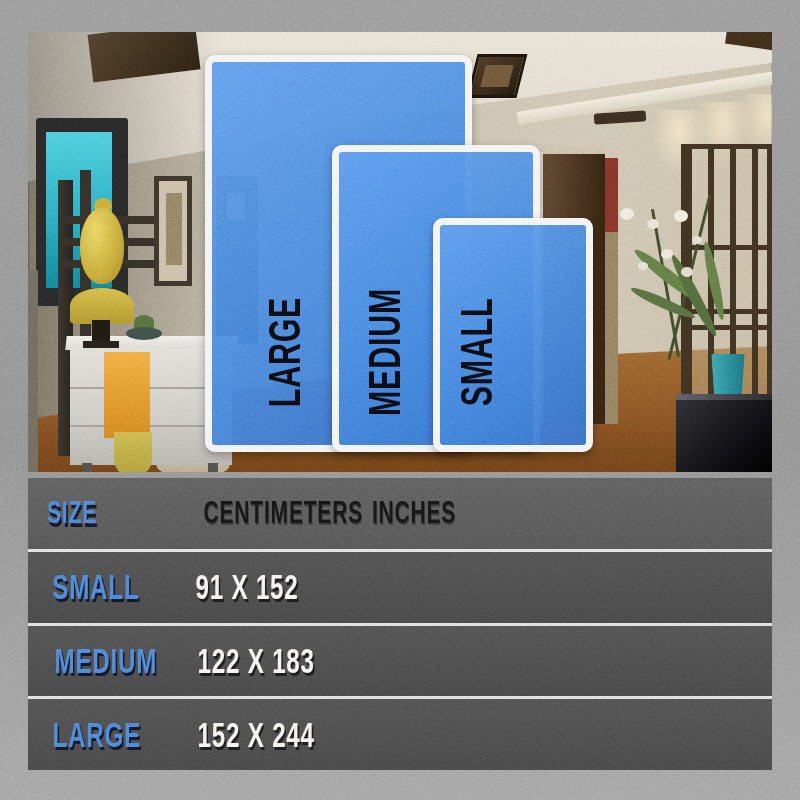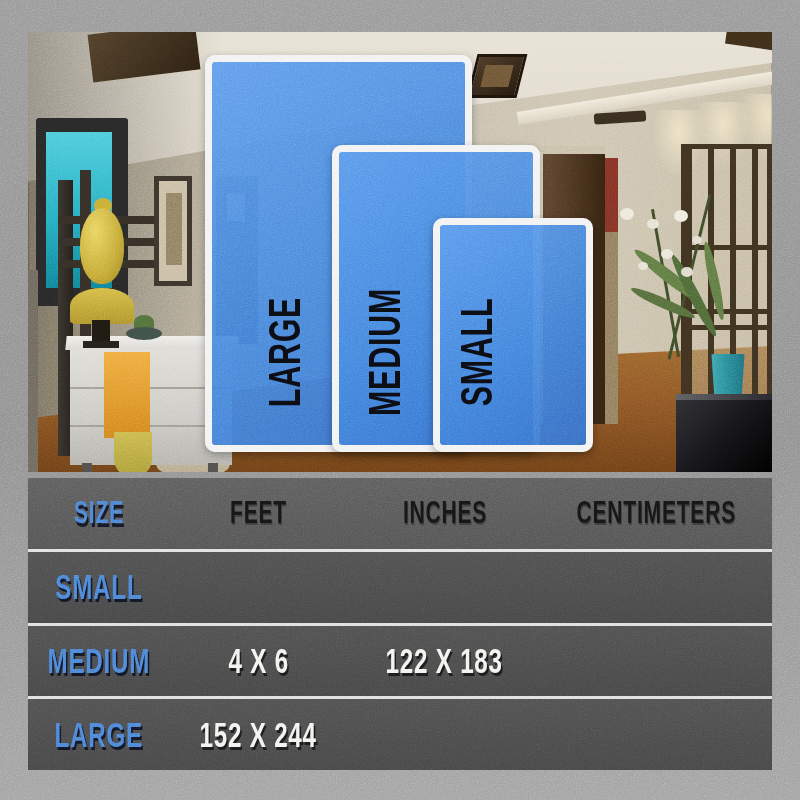--- a/index.html
+++ b/index.html
@@ -92,21 +92,21 @@
   .lab-large{left:257px;top:320px;}
   .lab-medium{left:357px;top:320px;}
   .lab-small{left:449px;top:320px;}
   
   .size-table{position:absolute;left:28px;top:478px;width:744px;height:292px;display:flex;flex-direction:column;}
   .trow{display:grid;grid-template-columns:19% 24% 26% 31%;align-items:center;flex:1;
     background:linear-gradient(180deg,#4e4e4e,#454545);
     border-bottom:3px solid rgba(238,238,238,.9);box-shadow:0 4px 4px -3px rgba(0,0,0,.5);}
   .trow.thead{background:linear-gradient(180deg,#5b5b5b,#525252);}
   .trow:last-child{border-bottom:none;box-shadow:none;}
-  .tcell{text-align:center;}
+  .tcell{text-align:left;padding-left:12px;}
   .cond{display:inline-block;transform:scale(.78,1.16);white-space:nowrap;font-weight:800;}
   .hdr-dark{font-size:27px;color:#151515;letter-spacing:1px;text-shadow:1px 1px 0 rgba(0,0,0,.3);}
   .hdr-blue{font-size:27px;color:#4a80d4;letter-spacing:1px;text-shadow:2px 3px 0 rgba(8,14,30,.85);}
   .val-white{font-size:31px;color:#f4f2ee;letter-spacing:1px;text-shadow:2px 3px 0 rgba(8,8,8,.7);}
   .val-blue{font-size:31px;color:#4a80d4;letter-spacing:1px;text-shadow:2px 3px 0 rgba(8,14,30,.85);}
   
   .noise-overlay{position:absolute;inset:0;z-index:50;mix-blend-mode:overlay;opacity:.5;pointer-events:none;}
 </style>
 </head>
 <body>
@@ -189,30 +189,29 @@
     <div class="rug rug-medium"></div>
     <div class="rug rug-small"></div>
     <div class="rug-label lab-large">LARGE</div>
     <div class="rug-label lab-medium">MEDIUM</div>
     <div class="rug-label lab-small">SMALL</div>
   </div>
 
   <div class="size-table">
     <div class="trow thead">
       <div class="tcell"><span class="cond hdr-blue">SIZE</span></div>
-      <div class="tcell"><span class="cond hdr-dark">FEET</span></div>
+      <div class="tcell"><span class="cond hdr-dark">CENTIMETERS</span></div>
       <div class="tcell"><span class="cond hdr-dark">INCHES</span></div>
-      <div class="tcell"><span class="cond hdr-dark">CENTIMETERS</span></div>
     </div>
     <div class="trow">
       <div class="tcell"><span class="cond val-blue">SMALL</span></div>
+      <div class="tcell"><span class="cond val-white">91 X 152</span></div>
     </div>
     <div class="trow">
       <div class="tcell"><span class="cond val-blue">MEDIUM</span></div>
-      <div class="tcell"><span class="cond val-white">4 X 6</span></div>
       <div class="tcell"><span class="cond val-white">122 X 183</span></div>
     </div>
     <div class="trow">
       <div class="tcell"><span class="cond val-blue">LARGE</span></div>
       <div class="tcell"><span class="cond val-white">152 X 244</span></div>
     </div>
   </div>
 
   <svg class="noise-overlay" width="800" height="800">
     <defs>

